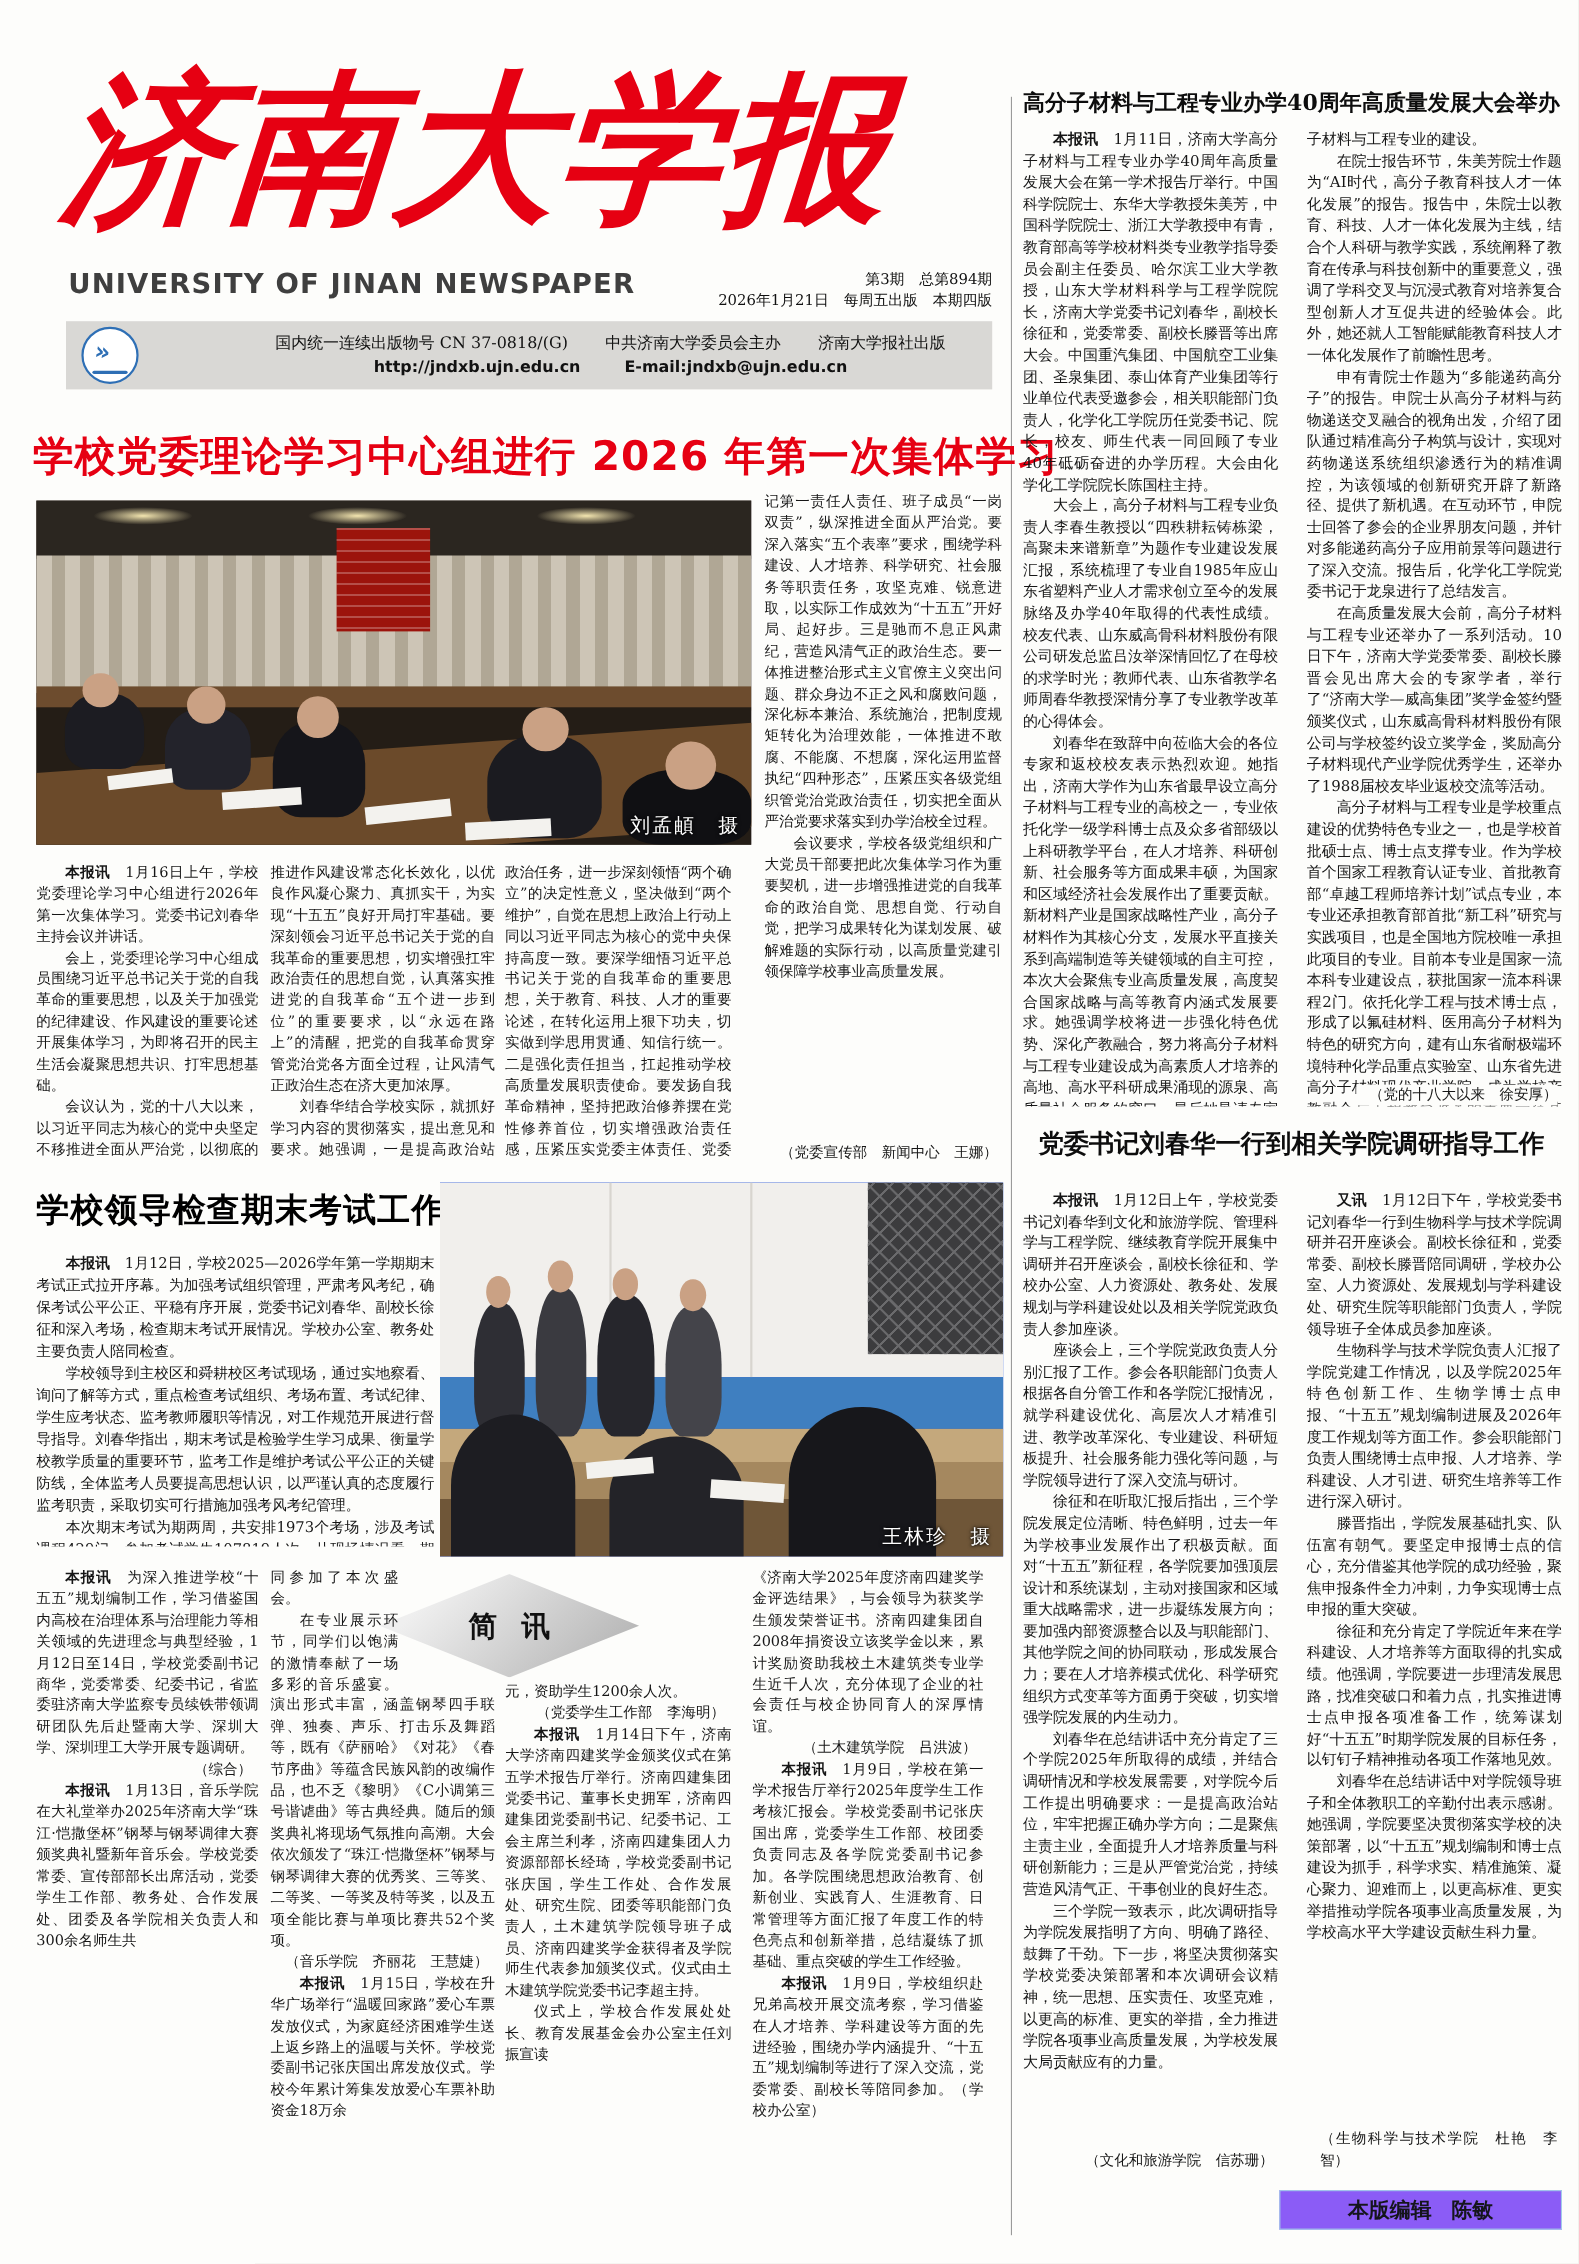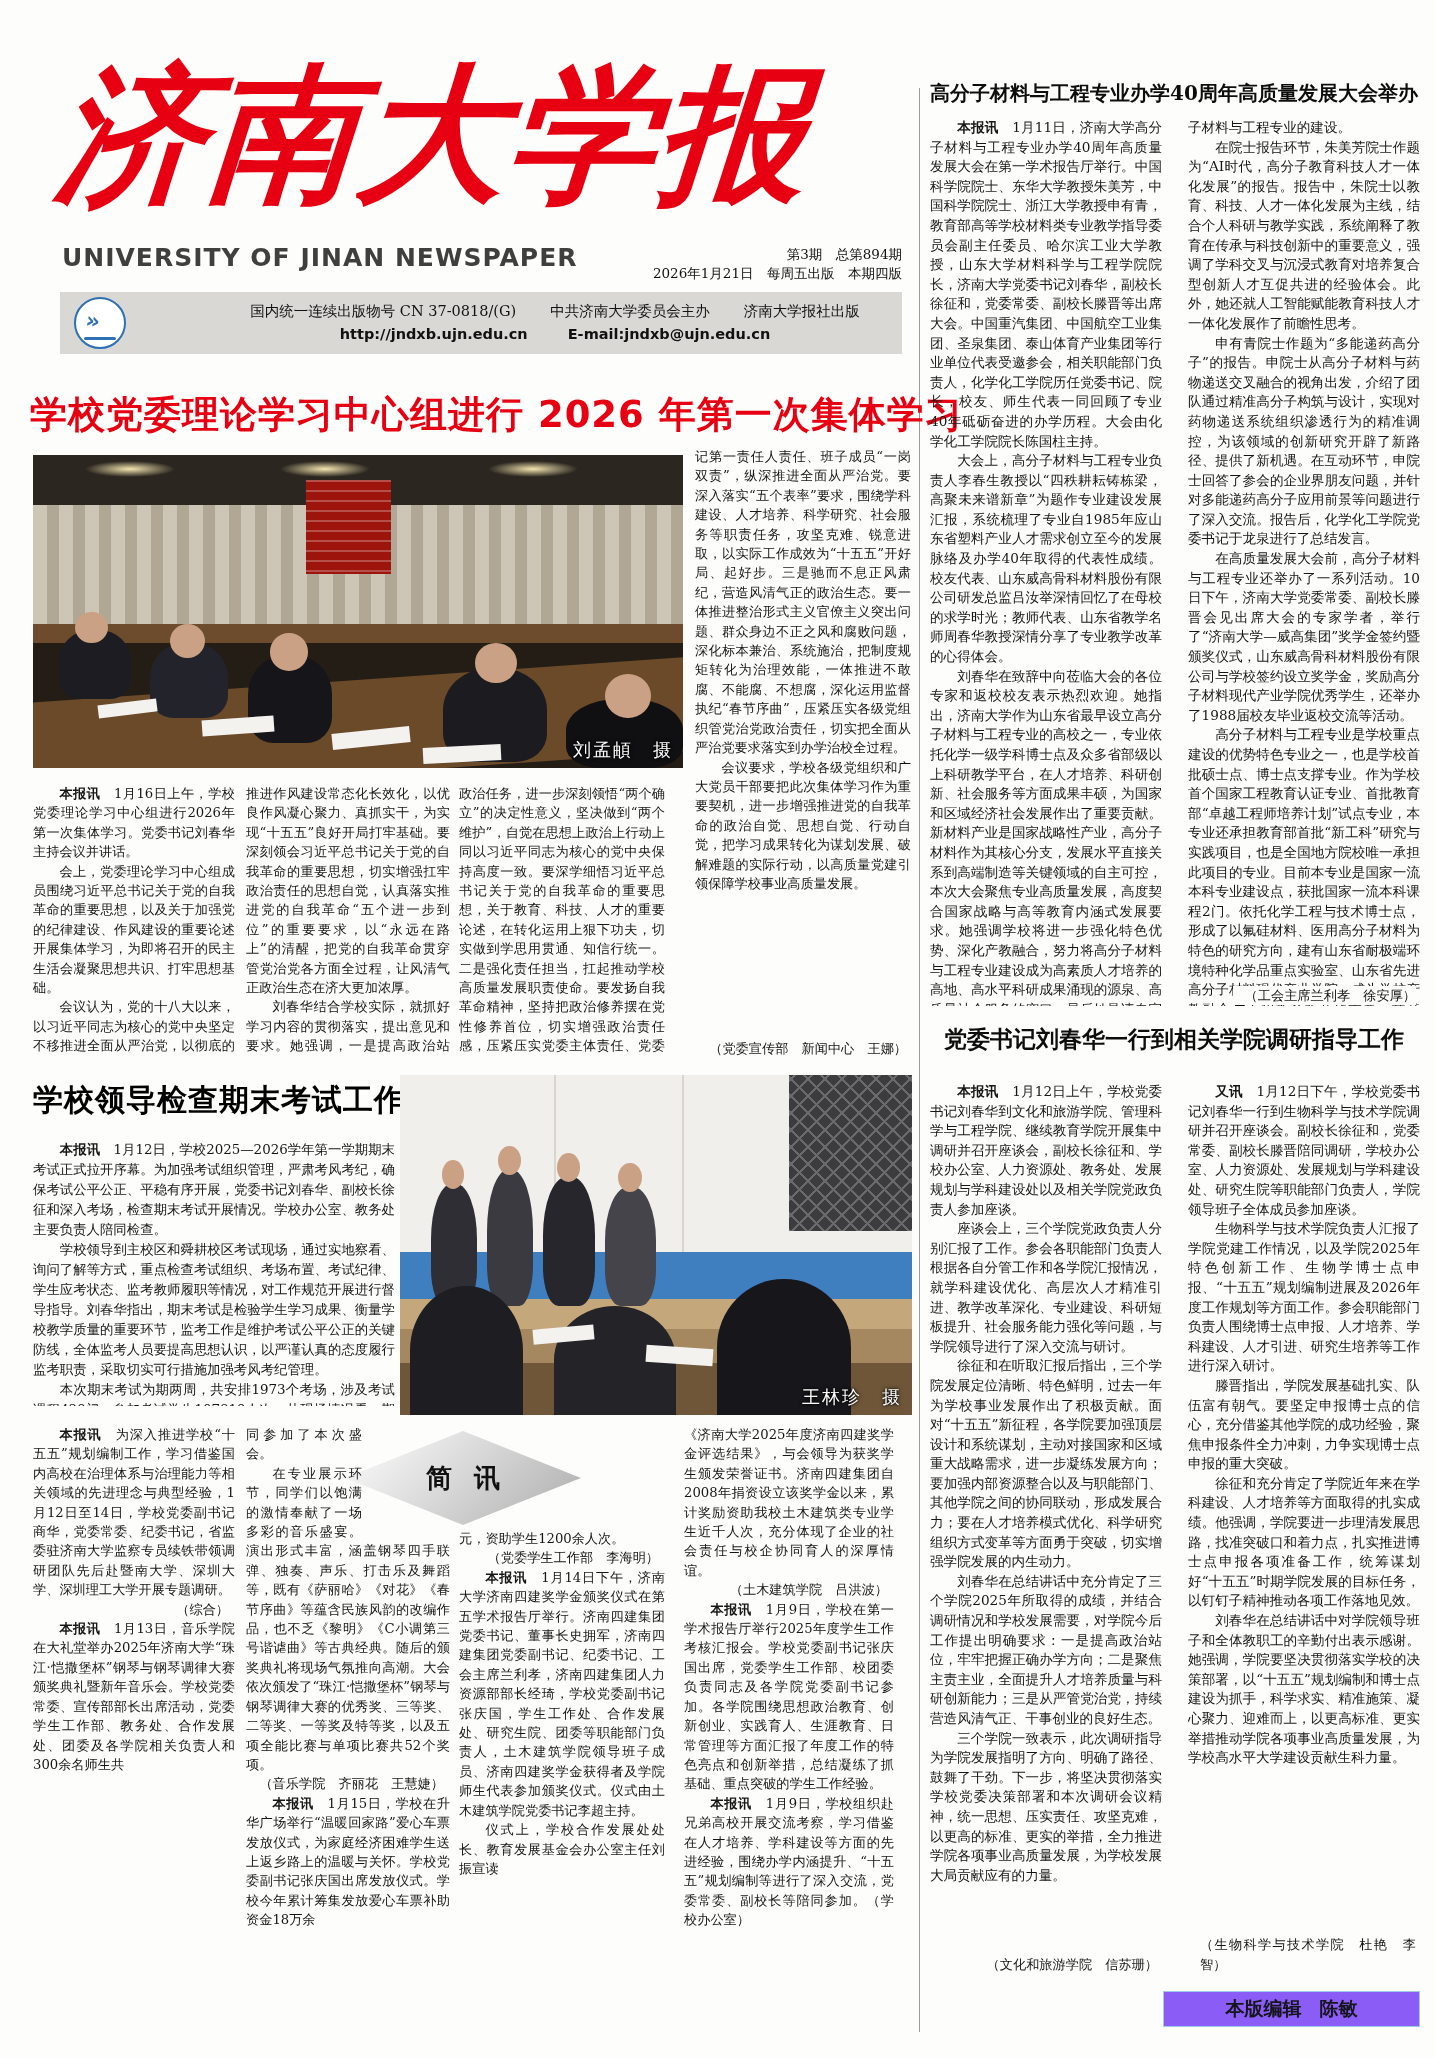--- a/index.html
+++ b/index.html
@@ -149,21 +149,21 @@
     </div>
   <div class="col" style="left:246px;top:784px;width:204px;height:272px;">
       <p class="noindent">推进作风建设常态化长效化，以优良作风凝心聚力、真抓实干，为实现“十五五”良好开局打牢基础。要深刻领会习近平总书记关于党的自我革命的重要思想，切实增强扛牢政治责任的思想自觉，认真落实推进党的自我革命“五个进一步到位”的重要要求，以“永远在路上”的清醒，把党的自我革命贯穿管党治党各方面全过程，让风清气正政治生态在济大更加浓厚。</p>
       <p>刘春华结合学校实际，就抓好学习内容的贯彻落实，提出意见和要求。她强调，一是提高政治站位，扛起管党治党政治责任。要把深入学习贯彻作为重大政治任务，统一思想、统一意志、统一行动。要把</p>
     </div>
   <div class="col" style="left:459px;top:784px;width:206px;height:272px;">
       <p class="noindent">政治任务，进一步深刻领悟“两个确立”的决定性意义，坚决做到“两个维护”，自觉在思想上政治上行动上同以习近平同志为核心的党中央保持高度一致。要深学细悟习近平总书记关于党的自我革命的重要思想，关于教育、科技、人才的重要论述，在转化运用上狠下功夫，切实做到学思用贯通、知信行统一。二是强化责任担当，扛起推动学校高质量发展职责使命。要发扬自我革命精神，坚持把政治修养摆在党性修养首位，切实增强政治责任感，压紧压实党委主体责任、党委书</p>
     </div>
   <div class="col" style="left:695px;top:447px;width:216px;height:612px;">
     <div class="abs-byline">（党委宣传部　新闻中心　王娜）</div>
-  <p class="noindent">记第一责任人责任、班子成员“一岗双责”，纵深推进全面从严治党。要深入落实“五个表率”要求，围绕学科建设、人才培养、科学研究、社会服务等职责任务，攻坚克难、锐意进取，以实际工作成效为“十五五”开好局、起好步。三是驰而不息正风肃纪，营造风清气正的政治生态。要一体推进整治形式主义官僚主义突出问题、群众身边不正之风和腐败问题，深化标本兼治、系统施治，把制度规矩转化为治理效能，一体推进不敢腐、不能腐、不想腐，深化运用监督执纪“春节序曲”，压紧压实各级党组织管党治党政治责任，切实把全面从严治党要求落实到办学治校全过程。</p>
+  <p class="noindent">记第一责任人责任、班子成员“一岗双责”，纵深推进全面从严治党。要深入落实“五个表率”要求，围绕学科建设、人才培养、科学研究、社会服务等职责任务，攻坚克难、锐意进取，以实际工作成效为“十五五”开好局、起好步。三是驰而不息正风肃纪，营造风清气正的政治生态。要一体推进整治形式主义官僚主义突出问题、群众身边不正之风和腐败问题，深化标本兼治、系统施治，把制度规矩转化为治理效能，一体推进不敢腐、不能腐、不想腐，深化运用监督执纪“四种形态”，压紧压实各级党组织管党治党政治责任，切实把全面从严治党要求落实到办学治校全过程。</p>
       <p>会议要求，学校各级党组织和广大党员干部要把此次集体学习作为重要契机，进一步增强推进党的自我革命的政治自觉、思想自觉、行动自觉，把学习成果转化为谋划发展、破解难题的实际行动，以高质量党建引领保障学校事业高质量发展。</p>
     </div>
 
   <div class="hl-exam">学校领导检查期末考试工作</div>
   <div class="col" style="left:33px;top:1140px;width:362px;height:266px;font-size:13.4px;line-height:20px;">
       <p><b class="lead">本报讯　</b>1月12日，学校2025—2026学年第一学期期末考试正式拉开序幕。为加强考试组织管理，严肃考风考纪，确保考试公平公正、平稳有序开展，党委书记刘春华、副校长徐征和深入考场，检查期末考试开展情况。学校办公室、教务处主要负责人陪同检查。</p>
       <p>学校领导到主校区和舜耕校区考试现场，通过实地察看、询问了解等方式，重点检查考试组织、考场布置、考试纪律、学生应考状态、监考教师履职等情况，对工作规范开展进行督导指导。刘春华指出，期末考试是检验学生学习成果、衡量学校教学质量的重要环节，监考工作是维护考试公平公正的关键防线，全体监考人员要提高思想认识，以严谨认真的态度履行监考职责，采取切实可行措施加强考风考纪管理。</p>
       <p>本次期末考试为期两周，共安排1973个考场，涉及考试课程429门，参加考试学生107819人次。从现场情况看，期末考试组织规范有序，监考人员履职尽责，考生遵守纪律、沉着答题，考风考纪整体良好。</p>
     </div>
 
@@ -218,21 +218,21 @@
       <p><b class="lead">本报讯　</b>1月9日，学校组织赴兄弟高校开展交流考察，学习借鉴在人才培养、学科建设等方面的先进经验，围绕办学内涵提升、“十五五”规划编制等进行了深入交流，党委常委、副校长等陪同参加。（学校办公室）</p>
     </div>
 
   <div class="hl-polymer">高分子材料与工程专业办学40周年高质量发展大会举办</div>
   <div class="col" style="left:930px;top:118px;width:232px;height:888px;font-size:13.6px;line-height:19.6px;">
       <p><b class="lead">本报讯　</b>1月11日，济南大学高分子材料与工程专业办学40周年高质量发展大会在第一学术报告厅举行。中国科学院院士、东华大学教授朱美芳，中国科学院院士、浙江大学教授申有青，教育部高等学校材料类专业教学指导委员会副主任委员、哈尔滨工业大学教授，山东大学材料科学与工程学院院长，济南大学党委书记刘春华，副校长徐征和，党委常委、副校长滕晋等出席大会。中国重汽集团、中国航空工业集团、圣泉集团、泰山体育产业集团等行业单位代表受邀参会，相关职能部门负责人，化学化工学院历任党委书记、院长，校友、师生代表一同回顾了专业40年砥砺奋进的办学历程。大会由化学化工学院院长陈国柱主持。</p>
       <p>大会上，高分子材料与工程专业负责人李春生教授以“四秩耕耘铸栋梁，高聚未来谱新章”为题作专业建设发展汇报，系统梳理了专业自1985年应山东省塑料产业人才需求创立至今的发展脉络及办学40年取得的代表性成绩。校友代表、山东威高骨科材料股份有限公司研发总监吕汝举深情回忆了在母校的求学时光；教师代表、山东省教学名师周春华教授深情分享了专业教学改革的心得体会。</p>
       <p>刘春华在致辞中向莅临大会的各位专家和返校校友表示热烈欢迎。她指出，济南大学作为山东省最早设立高分子材料与工程专业的高校之一，专业依托化学一级学科博士点及众多省部级以上科研教学平台，在人才培养、科研创新、社会服务等方面成果丰硕，为国家和区域经济社会发展作出了重要贡献。新材料产业是国家战略性产业，高分子材料作为其核心分支，发展水平直接关系到高端制造等关键领域的自主可控，本次大会聚焦专业高质量发展，高度契合国家战略与高等教育内涵式发展要求。她强调学校将进一步强化特色优势、深化产教融合，努力将高分子材料与工程专业建设成为高素质人才培养的高地、高水平科研成果涌现的源泉、高质量社会服务的窗口。最后她恳请专家们继续支持济南大学发展，继续支持高分</p>
     </div>
   <div class="col" style="left:1188px;top:118px;width:232px;height:888px;font-size:13.6px;line-height:19.6px;">
-    <div class="abs-byline">（工会主席兰利孝　徐安厚）</div>
+    <div class="abs-byline">（党的十八大以来　徐安厚）</div>
   <p class="noindent">子材料与工程专业的建设。</p>
       <p>在院士报告环节，朱美芳院士作题为“AI时代，高分子教育科技人才一体化发展”的报告。报告中，朱院士以教育、科技、人才一体化发展为主线，结合个人科研与教学实践，系统阐释了教育在传承与科技创新中的重要意义，强调了学科交叉与沉浸式教育对培养复合型创新人才互促共进的经验体会。此外，她还就人工智能赋能教育科技人才一体化发展作了前瞻性思考。</p>
       <p>申有青院士作题为“多能递药高分子”的报告。申院士从高分子材料与药物递送交叉融合的视角出发，介绍了团队通过精准高分子构筑与设计，实现对药物递送系统组织渗透行为的精准调控，为该领域的创新研究开辟了新路径、提供了新机遇。在互动环节，申院士回答了参会的企业界朋友问题，并针对多能递药高分子应用前景等问题进行了深入交流。报告后，化学化工学院党委书记于龙泉进行了总结发言。</p>
       <p>在高质量发展大会前，高分子材料与工程专业还举办了一系列活动。10日下午，济南大学党委常委、副校长滕晋会见出席大会的专家学者，举行了“济南大学—威高集团”奖学金签约暨颁奖仪式，山东威高骨科材料股份有限公司与学校签约设立奖学金，奖励高分子材料现代产业学院优秀学生，还举办了1988届校友毕业返校交流等活动。</p>
       <p>高分子材料与工程专业是学校重点建设的优势特色专业之一，也是学校首批硕士点、博士点支撑专业。作为学校首个国家工程教育认证专业、首批教育部“卓越工程师培养计划”试点专业，本专业还承担教育部首批“新工科”研究与实践项目，也是全国地方院校唯一承担此项目的专业。目前本专业是国家一流本科专业建设点，获批国家一流本科课程2门。依托化学工程与技术博士点，形成了以氟硅材料、医用高分子材料为特色的研究方向，建有山东省耐极端环境特种化学品重点实验室、山东省先进高分子材料现代产业学院，成为学校产教融合与工程教育改革的重要示范基地。</p>
     </div>
 
   <div class="hl-research">党委书记刘春华一行到相关学院调研指导工作</div>
   <div class="col" style="left:930px;top:1082px;width:232px;height:893px;font-size:13.6px;line-height:19.6px;">
     <div class="abs-byline">（文化和旅游学院　信苏珊）</div>

